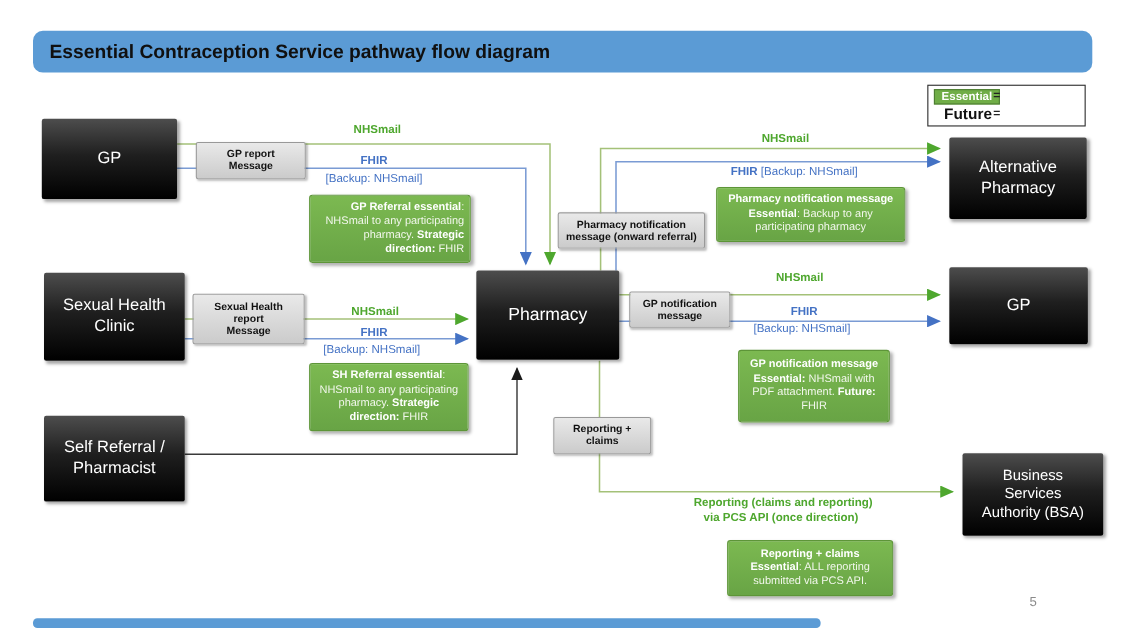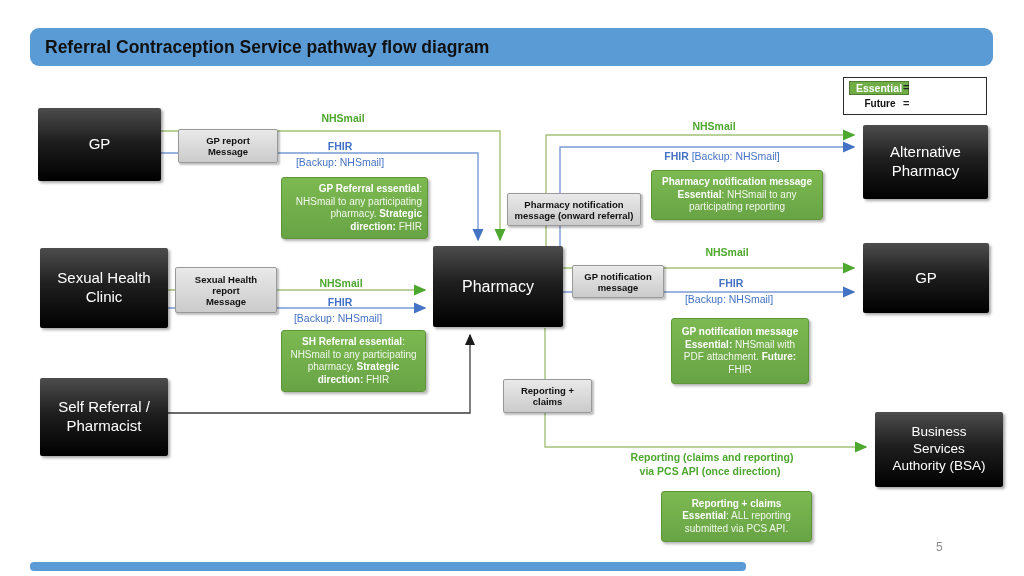--- a/index.html
+++ b/index.html
@@ -15,21 +15,21 @@
     box-sizing:border-box;
   }
   #title-bar .t{font-size:17.5px;font-weight:bold;color:#101010;}
   
   #footer-bar{left:30px;top:562px;width:716px;height:9px;background:#5B9BD5;border-radius:4px;}
   #page-number{left:936px;top:540px;font-size:12px;color:#8a8a8a;}
   
   #legend{left:843px;top:77px;width:144px;height:38px;background:#fff;border:1.5px solid #2b2b2b;box-sizing:border-box;}
   .legend-chip{left:849px;top:81px;width:60px;height:14px;background:#70AD47;border:1px solid #4e7d33;
     color:#fff;font-size:10.5px;font-weight:bold;display:flex;align-items:center;justify-content:center;box-sizing:border-box;}
-  .legend-future{left:852px;top:96px;width:56px;height:14px;color:#111;font-size:10px;font-weight:bold;display:flex;align-items:center;justify-content:center;}
+  .legend-future{left:852px;top:96px;width:56px;height:14px;color:#111;font-size:14px;font-weight:bold;display:flex;align-items:center;justify-content:center;}
   .legend-eq{font-size:11px;font-weight:bold;color:#222;}
   #legend-eq1{left:903px;top:81px;}
   #legend-eq2{left:903px;top:97px;}
   
   .node{
     background:linear-gradient(180deg,#4d4d4d 0%,#1f1f1f 45%,#000 100%);
     color:#fff;display:flex;align-items:center;justify-content:center;text-align:center;
     border-radius:2px;box-shadow:2px 2px 3px rgba(0,0,0,.35);line-height:1.25;
   }
   
@@ -80,40 +80,40 @@
     <polyline points="546,246 546,135 854,135" fill="none" stroke="#a4c178" stroke-width="1.4" marker-end="url(#ag)"></polyline>
     <polyline points="560,246 560,147 854,147" fill="none" stroke="#7a9bd4" stroke-width="1.4" marker-end="url(#ab)"></polyline>
     <polyline points="563,268 854,268" fill="none" stroke="#a4c178" stroke-width="1.4" marker-end="url(#ag)"></polyline>
     <polyline points="563,292 854,292" fill="none" stroke="#7a9bd4" stroke-width="1.4" marker-end="url(#ab)"></polyline>
     <polyline points="545,328 545,447 866,447" fill="none" stroke="#a4c178" stroke-width="1.4" marker-end="url(#ag)"></polyline>
     <polyline points="924,88 966,88" fill="none" stroke="#a4c178" stroke-width="1.4" marker-end="url(#ag)"></polyline>
     <polyline points="924,104 966,104" fill="none" stroke="#7a9bd4" stroke-width="1.4" marker-end="url(#ab)"></polyline>
   </svg>
 
   <div id="title-bar" class="abs">
-    <span class="t">Referral Contraception Service pathway flow diagram</span>
+    <span class="t">Essential Contraception Service pathway flow diagram</span>
   </div>
 
   <div id="legend" class="abs"></div>
   <div class="abs legend-chip">Essential</div>
   <span id="legend-eq1" class="abs legend-eq">=</span>
   <div class="abs legend-future">Future</div>
   <span id="legend-eq2" class="abs legend-eq">=</span>
 
   <div class="abs msg" style="left:178px;top:129px;width:100px;height:34px;">GP report<br>Message</div>
   <div class="abs msg" style="left:175px;top:267px;width:102px;height:46px;">Sexual Health<br>report<br>Message</div>
   <div class="abs msg" style="left:507px;top:193px;width:134px;height:33px;">Pharmacy notification<br>message (onward referral)</div>
   <div class="abs msg" style="left:572px;top:265px;width:92px;height:33px;">GP notification<br>message</div>
   <div class="abs msg" style="left:503px;top:379px;width:89px;height:34px;">Reporting +<br>claims</div>
 
   <div class="abs info" style="left:281px;top:177px;width:147px;height:62px;text-align:right;">
       <span><b>GP Referral essential</b><span>: NHSmail to any participating pharmacy. </span><b>Strategic direction:</b><span> FHIR</span></span>
     </div>
   <div class="abs info" style="left:651px;top:170px;width:172px;height:50px;">
-      <span><b>Pharmacy notification message </b><b>Essential</b><span>: NHSmail to any participating reporting</span></span>
+      <span><b>Pharmacy notification message </b><b>Essential</b><span>: Backup to any participating pharmacy</span></span>
     </div>
   <div class="abs info" style="left:281px;top:330px;width:145px;height:62px;">
       <span><b>SH Referral essential</b><span>: NHSmail to any participating pharmacy. </span><b>Strategic direction:</b><span> FHIR</span></span>
     </div>
   <div class="abs info" style="left:671px;top:318px;width:138px;height:66px;">
       <span><b>GP notification message </b><b>Essential:</b><span> NHSmail with PDF attachment. </span><b>Future:</b><span> FHIR</span></span>
     </div>
   <div class="abs info" style="left:637px;top:491px;width:151px;height:51px;margin-left:24px;">
       <span><b>Reporting + claims </b><b>Essential</b><span>: ALL reporting submitted via PCS API.</span></span>
     </div>

